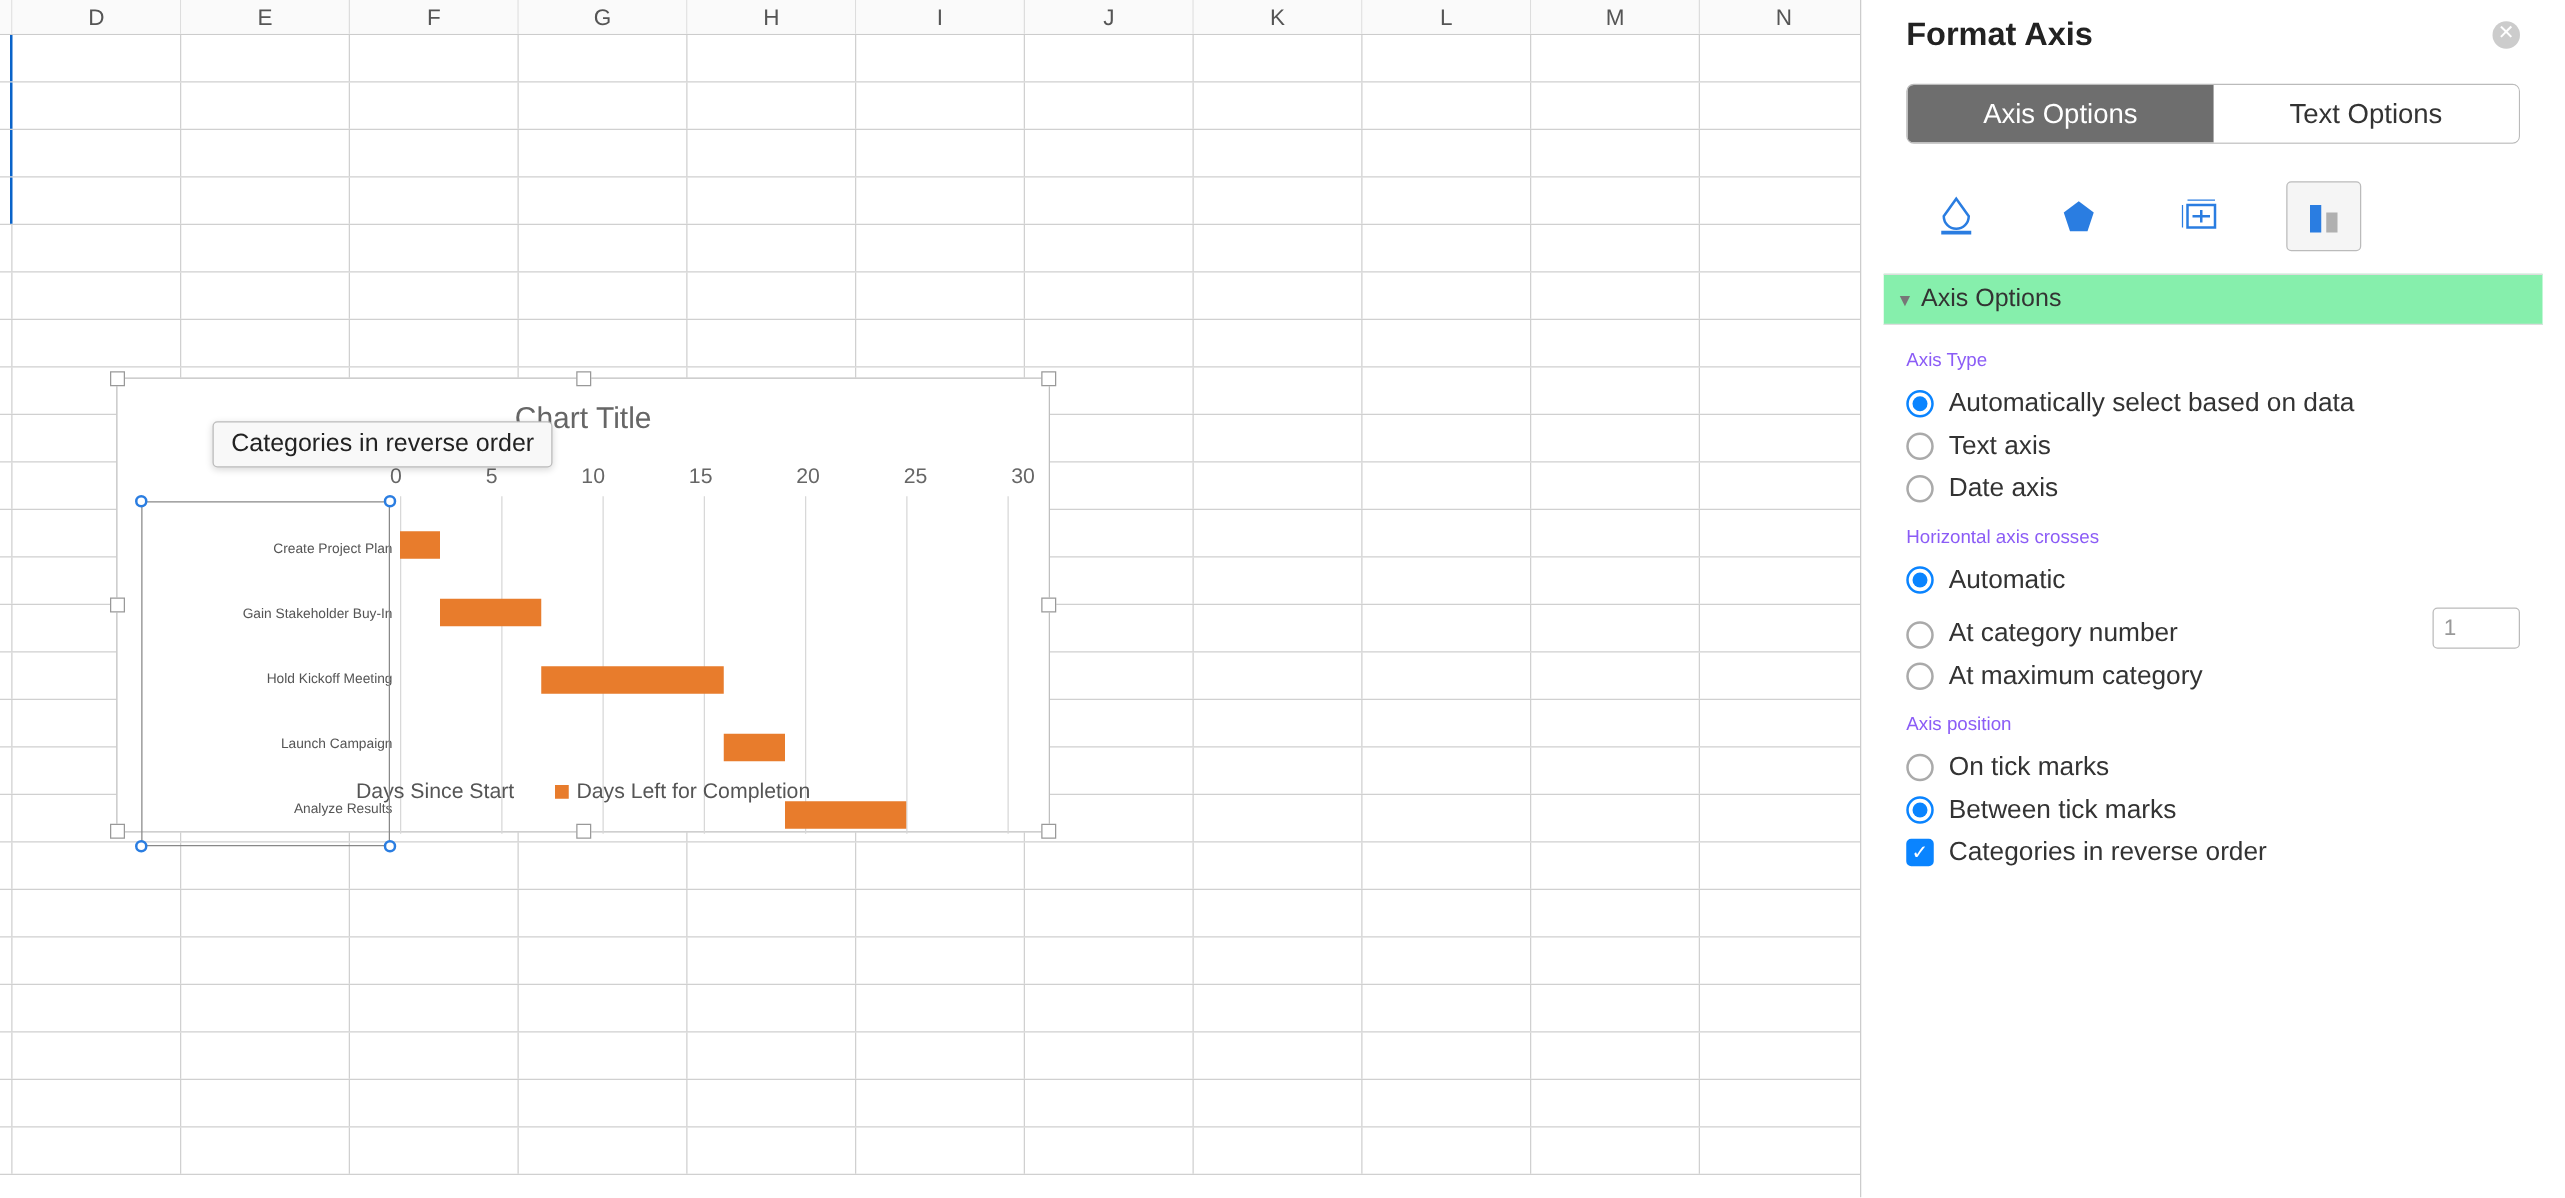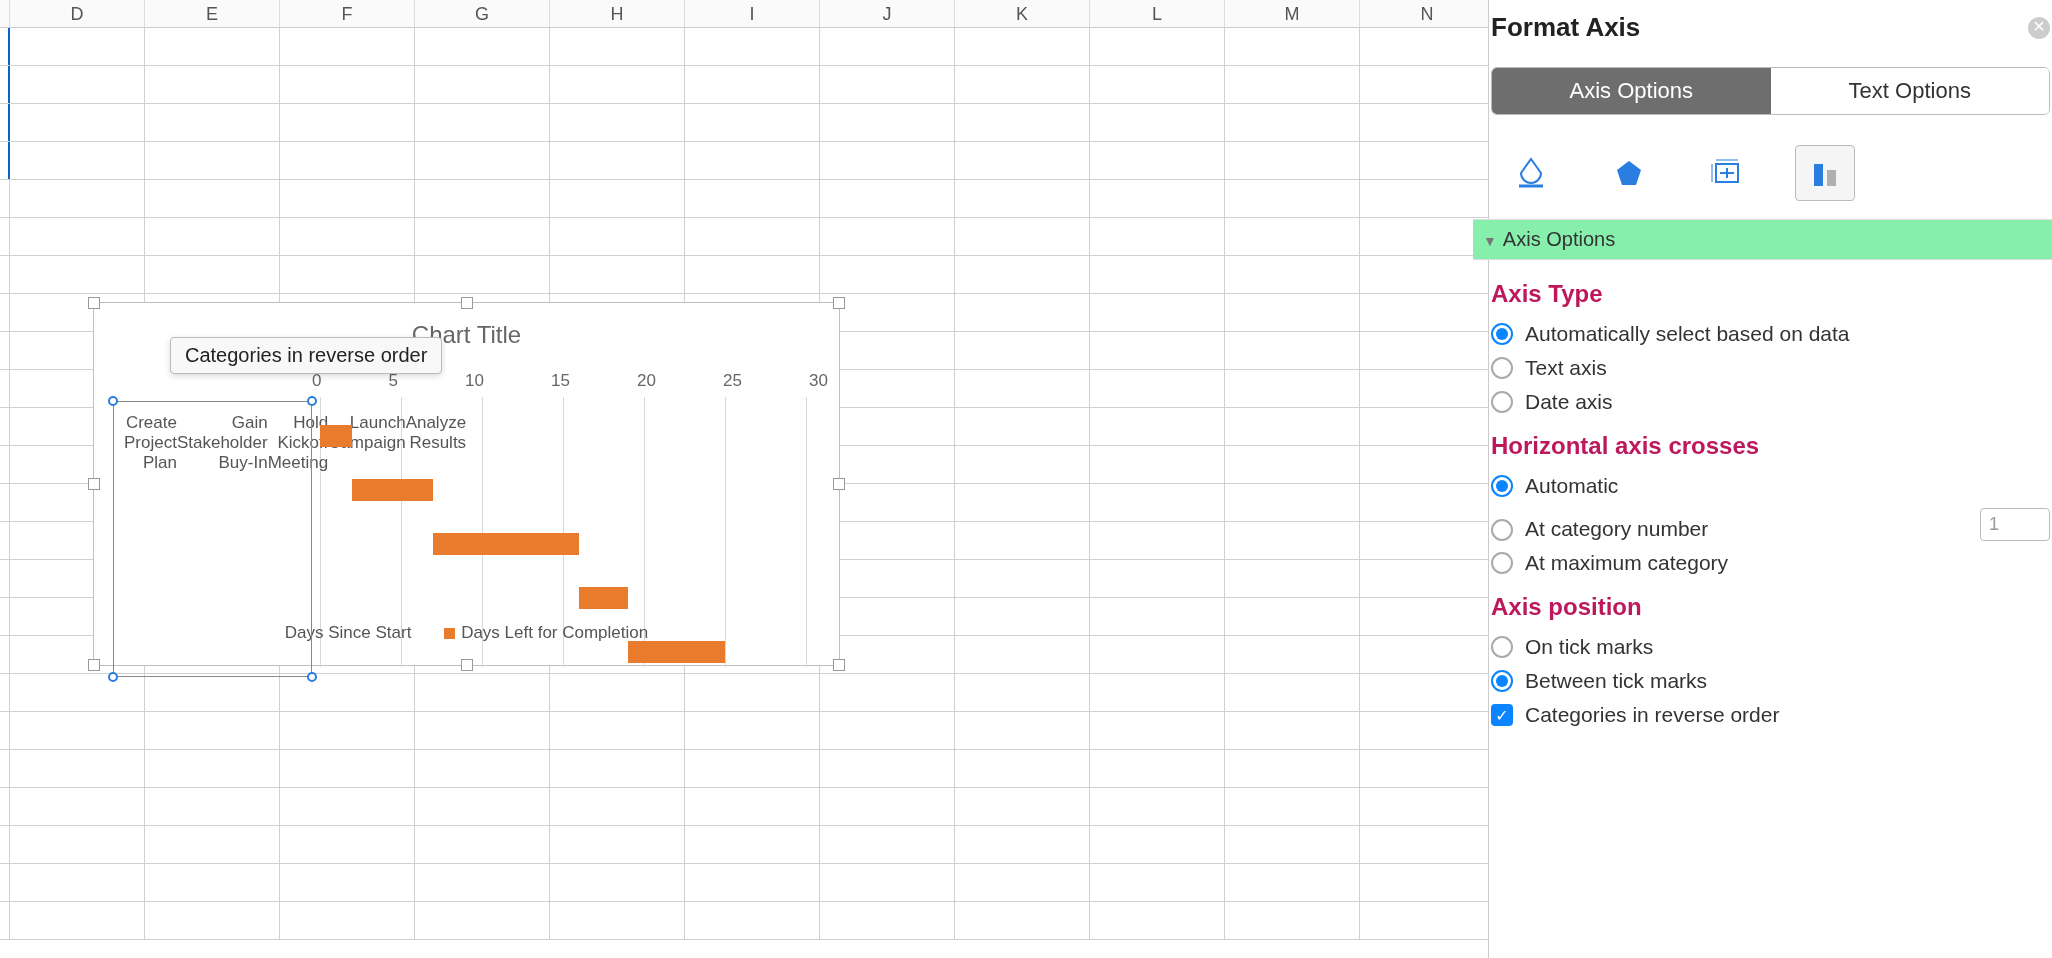--- a/index.html
+++ b/index.html
@@ -134,24 +134,24 @@
   height: 270px;
   background: #d8d8d8;
 }
 .cat-labels {
   position: absolute;
   left: 30px;
   top: 110px;
   width: 190px;
   height: 260px;
   display: flex;
-  flex-direction: row;
+  flex-direction: column;
   justify-content: space-around;
   text-align: right;
-  font-size: 17px;
+  font-size: 11px;
   color: #555;
 }
 .bar-row {
   position: absolute;
   height: 22px;
   background: #e87c2c;
 }
 .legend {
   position: absolute;
   left: 0; right: 0;
@@ -170,21 +170,21 @@
 
 
 .format-pane {
   position: absolute;
   right: 0;
   top: 0;
   width: 564px;
   height: 958px;
   background: #fff;
   border-left: 1px solid #ccc;
-  padding: 12px 2px;
+  padding: 12px 36px;
 }
 .fp-header {
   display: flex;
   justify-content: space-between;
   align-items: center;
   margin-bottom: 24px;
 }
 .fp-title {
   font-size: 26px;
   font-weight: 600;
@@ -248,24 +248,24 @@
   border-bottom: 1px solid #ddd;
 }
 .section-header .tri {
   display: inline-block;
   margin-right: 6px;
   color: #777;
   font-size: 14px;
 }
 
 .group-title {
-  font-weight: 700;
-  font-size: 24px;
+  font-weight: 400;
+  font-size: 15px;
   margin: 18px 0 14px;
-  color: #be185d;
+  color: #8b5cf6;
 }
 
 .radio-row, .check-row {
   display: flex;
   align-items: center;
   gap: 12px;
   margin: 10px 0;
   font-size: 21px;
   color: #333;
 }

